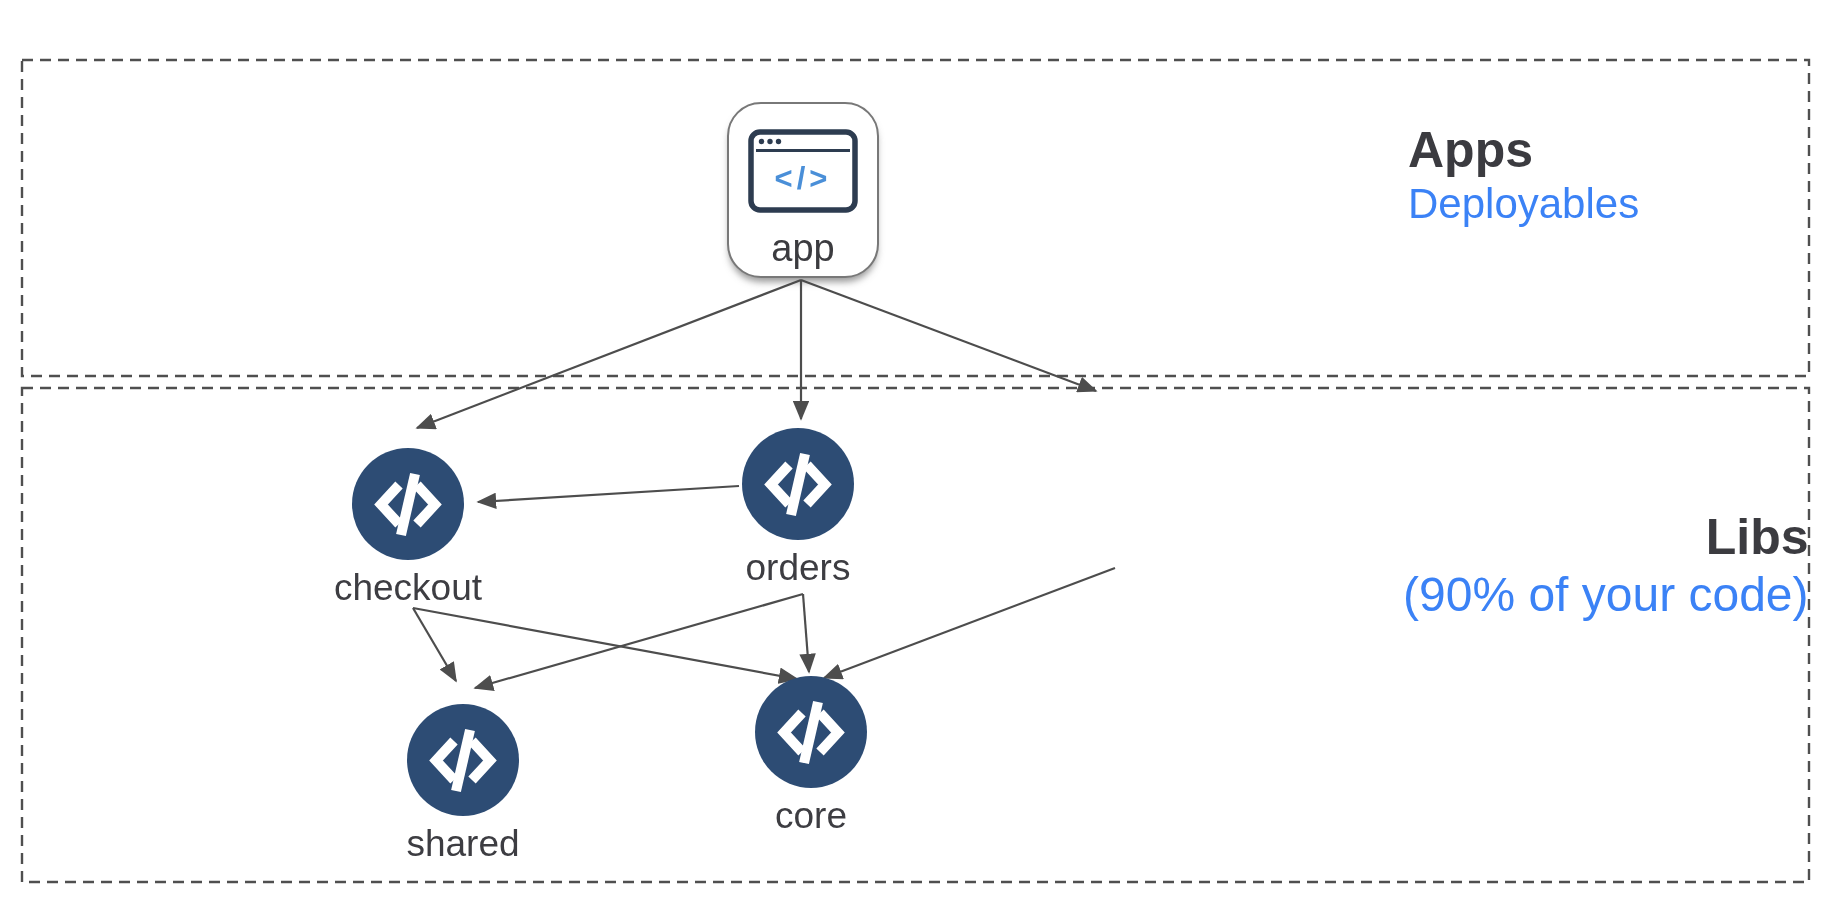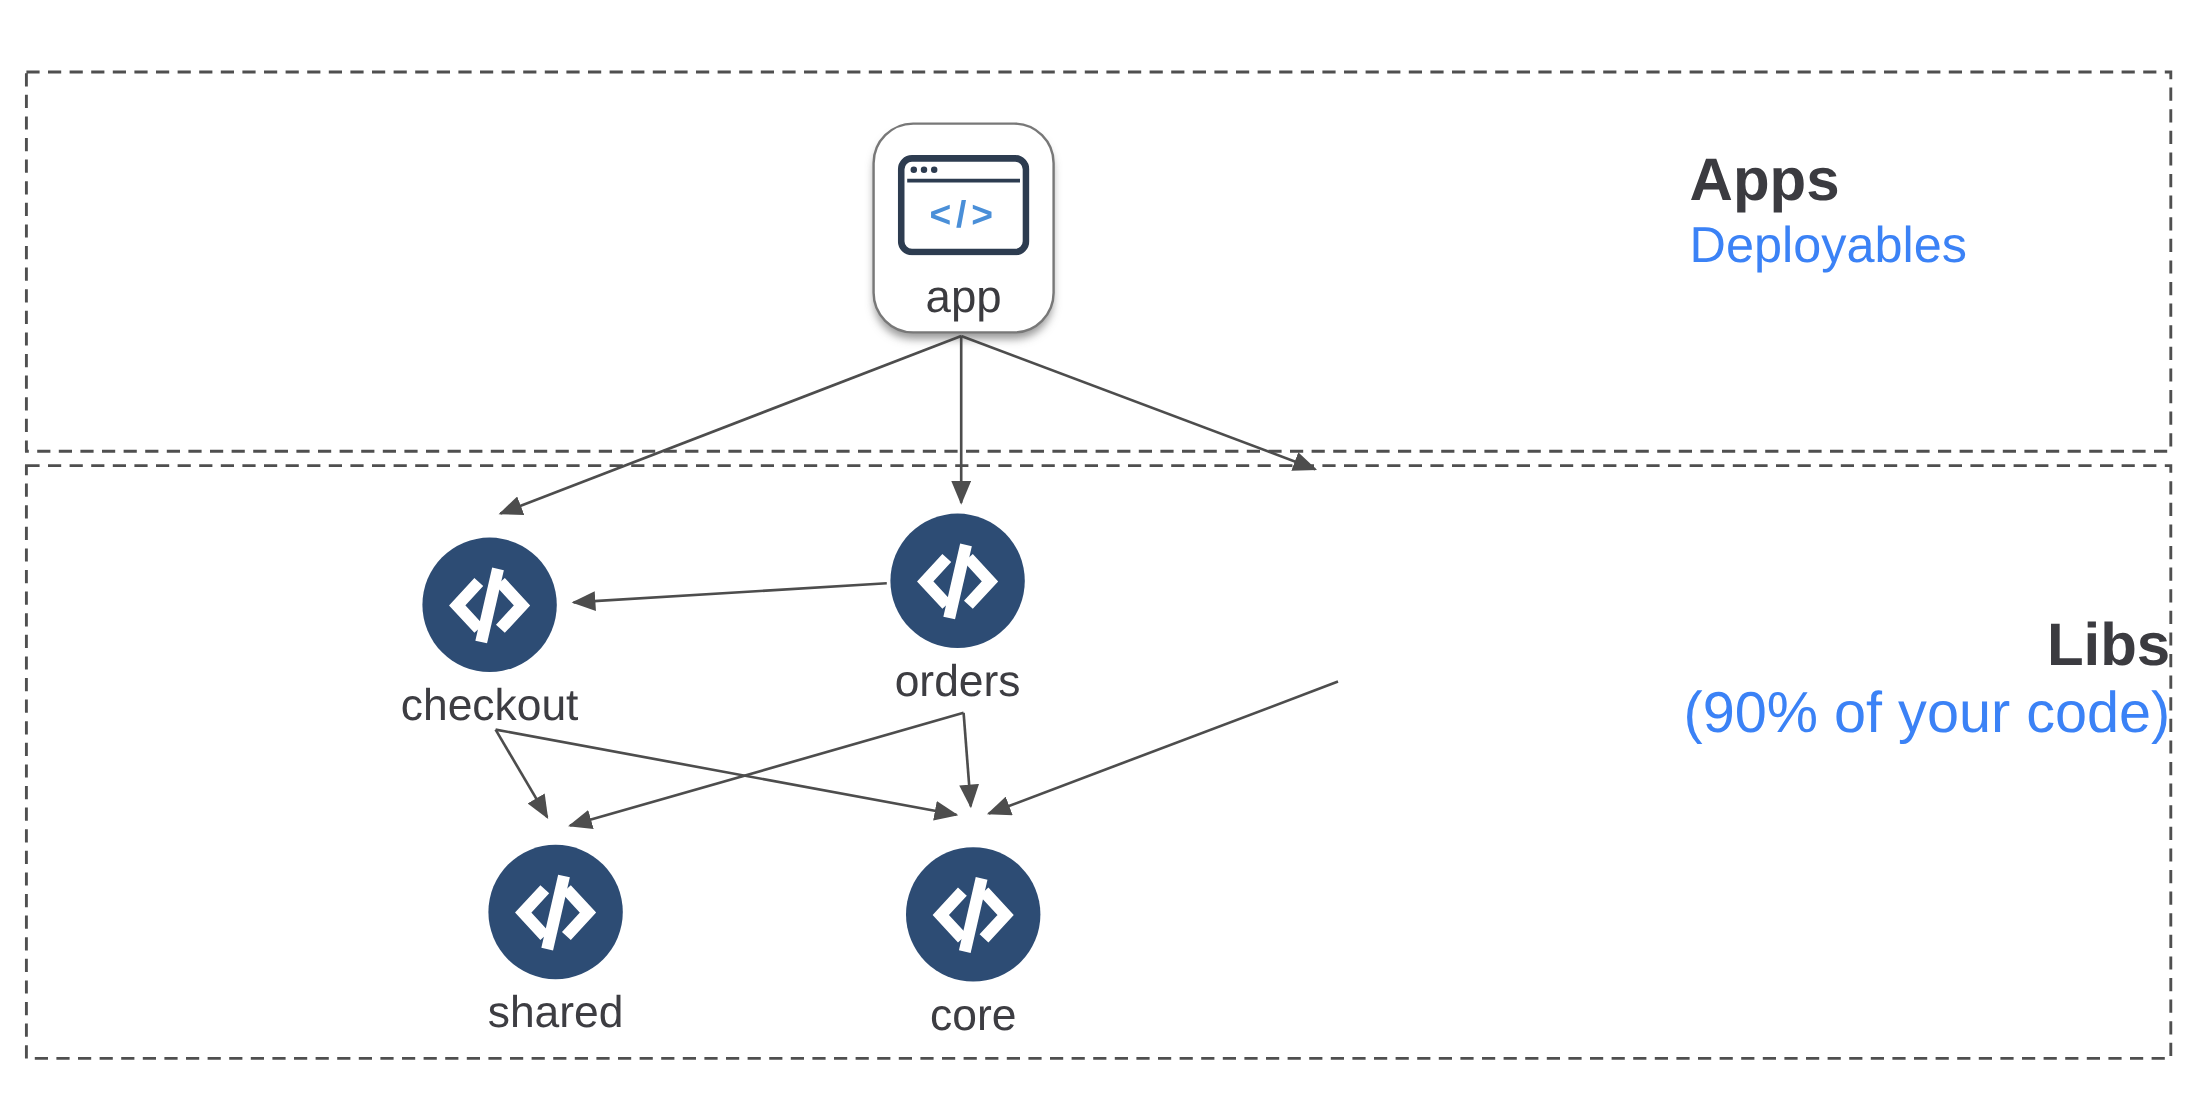--- a/index.html
+++ b/index.html
@@ -114,21 +114,21 @@
     <span class="lib-circle">
       <svg viewBox="0 0 112 112">
         <path d="M47 37 L29 56.5 L47 76" fill="none" stroke="#ffffff" stroke-width="10"></path>
         <path d="M65 37 L83 56.5 L65 76" fill="none" stroke="#ffffff" stroke-width="10"></path>
         <line x1="63" y1="26" x2="49" y2="87" stroke="#ffffff" stroke-width="10"></line>
       </svg>
     </span>
     <span class="node-label">shared</span>
   </div>
 
-  <div class="node lib-node" style="left: 661px; top: 706px;">
+  <div class="node lib-node" style="left: 661px; top: 676px;">
     <span class="lib-circle">
       <svg viewBox="0 0 112 112">
         <path d="M47 37 L29 56.5 L47 76" fill="none" stroke="#ffffff" stroke-width="10"></path>
         <path d="M65 37 L83 56.5 L65 76" fill="none" stroke="#ffffff" stroke-width="10"></path>
         <line x1="63" y1="26" x2="49" y2="87" stroke="#ffffff" stroke-width="10"></line>
       </svg>
     </span>
     <span class="node-label">core</span>
   </div>
 

